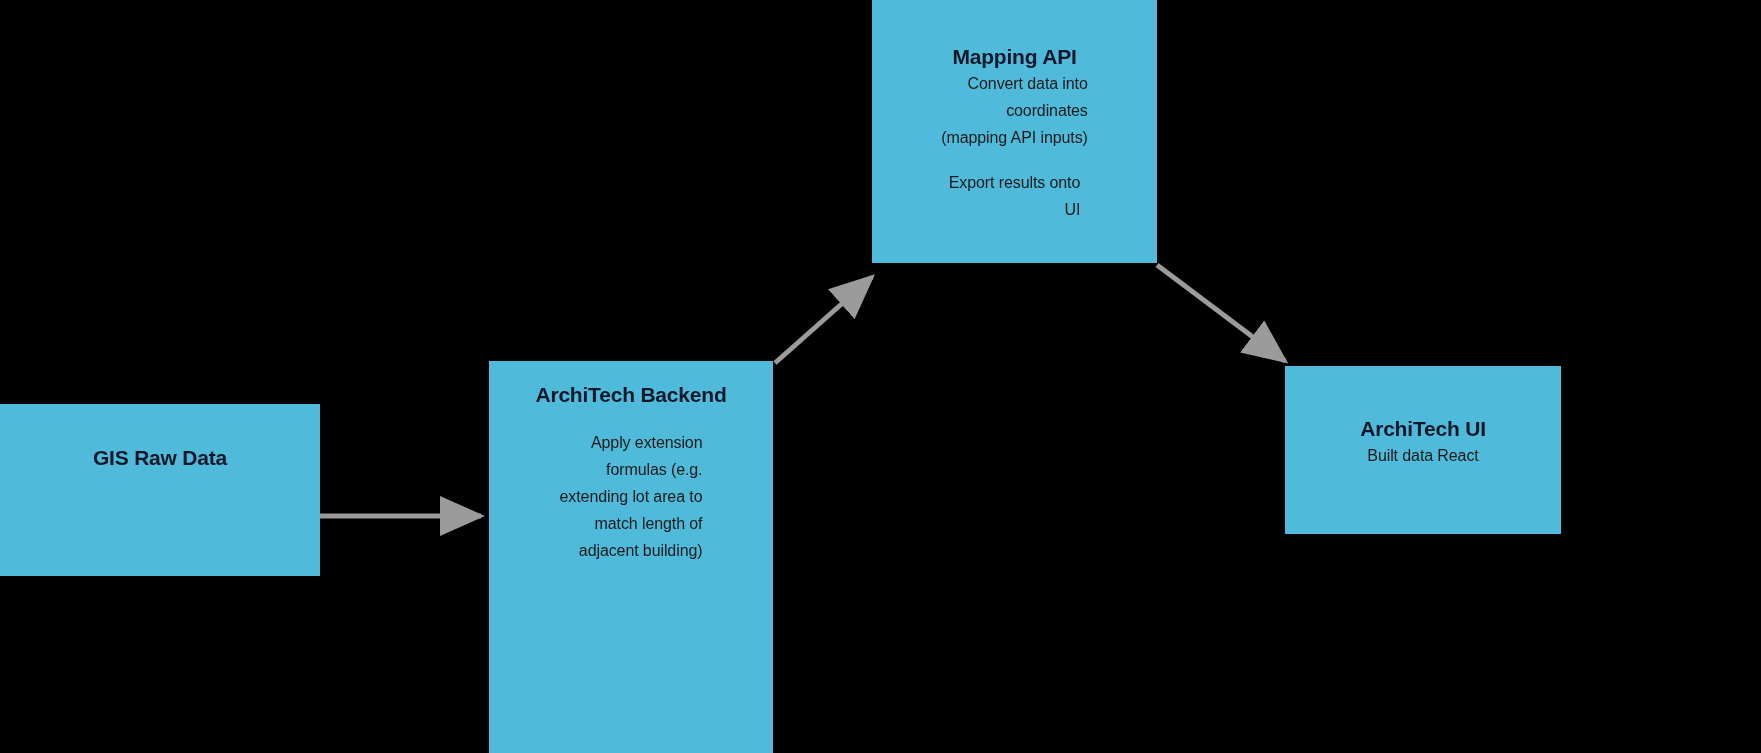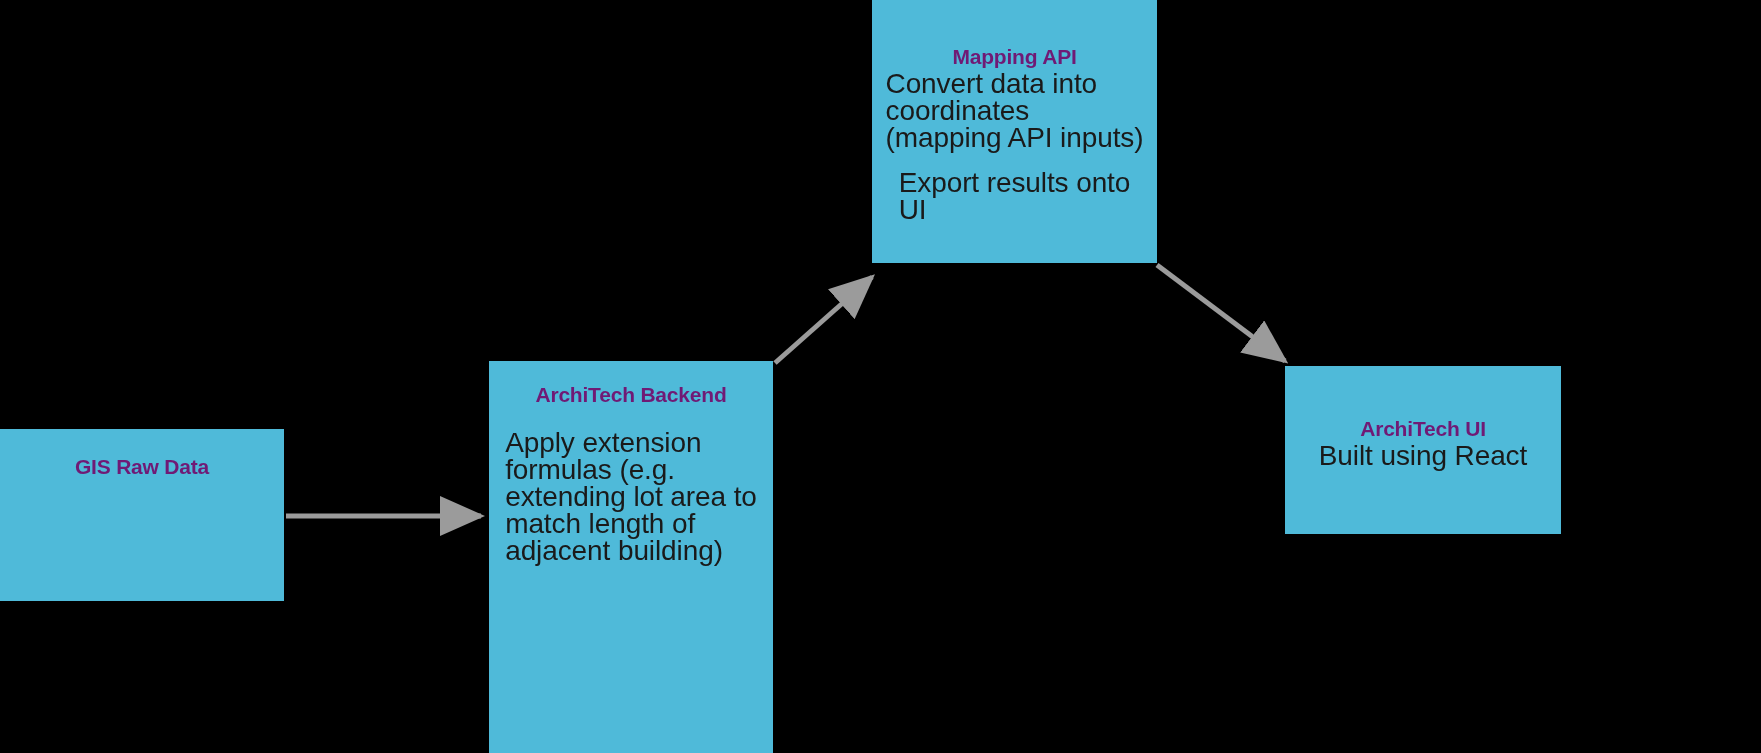--- a/index.html
+++ b/index.html
@@ -22,43 +22,43 @@
     flex-direction: column;
     align-items: center;
     justify-content: flex-start;
     box-sizing: border-box;
     color: #141414;
   }
   .node-title {
     font-weight: bold;
     font-size: 21px;
     line-height: 27px;
-    color: #701a75;
+    color: #0f172a;
     text-align: center;
     letter-spacing: -0.2px;
   }
   .node-body {
-    font-size: 28px;
+    font-size: 16px;
     line-height: 27px;
     color: #1a1a1a;
-    text-align: left;
+    text-align: right;
     letter-spacing: -0.1px;
     white-space: pre-line;
   }
   .node-body + .node-body {
     margin-top: 18px;
   }
 
   
   #node-gis {
     left: 0px;
-    top: 429px;
-    width: 284px;
+    top: 404px;
+    width: 320px;
     height: 172px;
-    padding-top: 24px;
+    padding-top: 40px;
   }
   #node-backend {
     left: 489px;
     top: 361px;
     width: 284px;
     height: 392px;
     padding-top: 20px;
     gap: 21px;
   }
   #node-mapping {
@@ -128,16 +128,16 @@
     <div class="node-title">Mapping API</div>
     <div class="node-body">Convert data into
 coordinates
 (mapping API inputs)</div>
     <div class="node-body">Export results onto
 UI</div>
   </div>
 
   <div class="node" id="node-ui">
     <div class="node-title">ArchiTech UI</div>
-    <div class="node-body">Built using React</div>
+    <div class="node-body">Built data React</div>
   </div>
 
 </div>
 
 </body></html>

